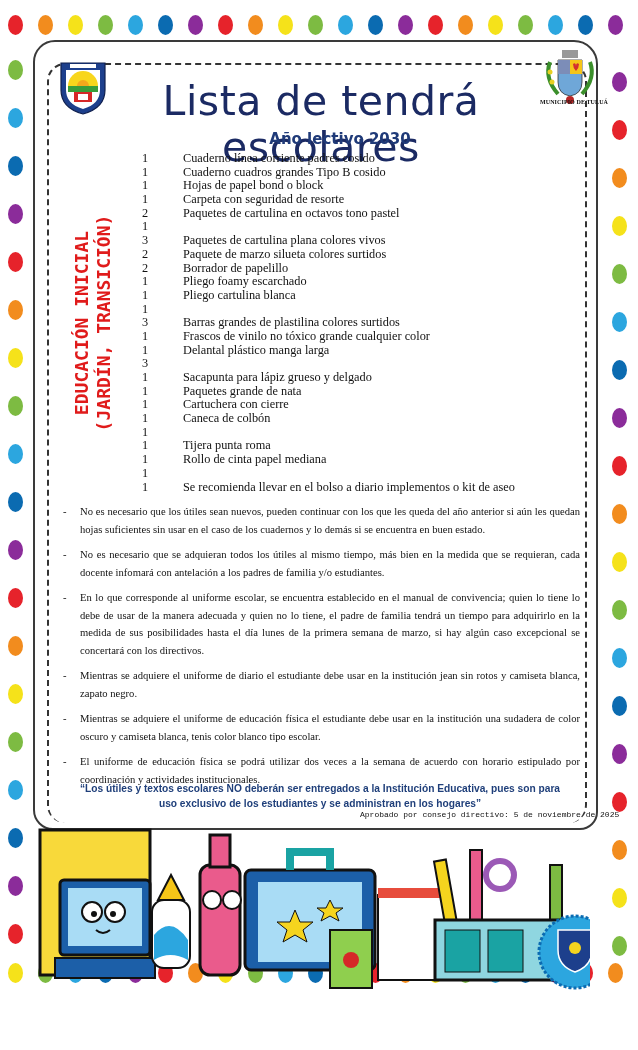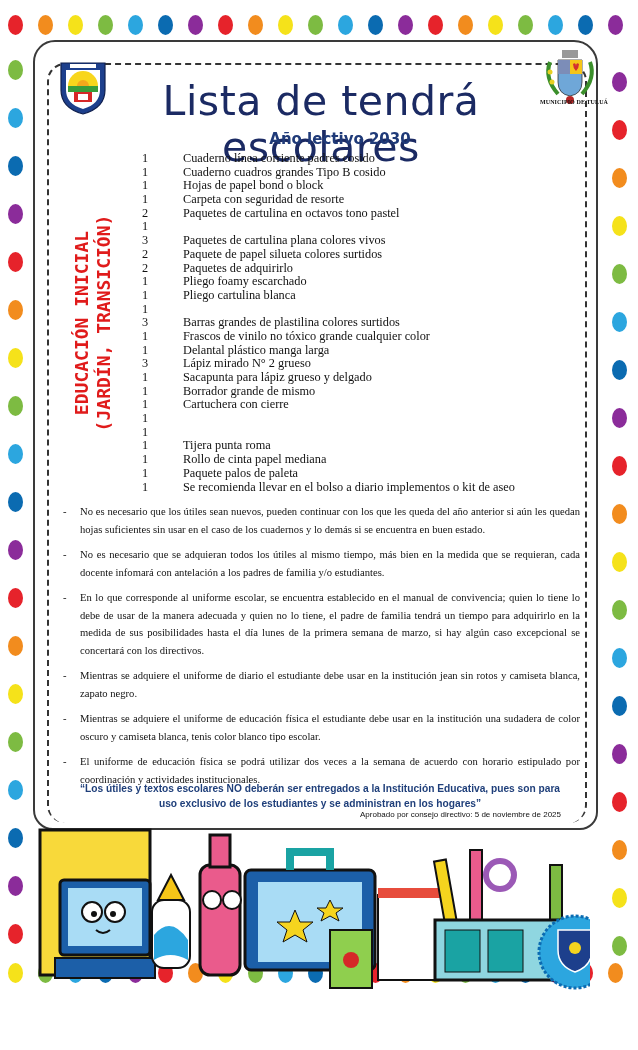--- a/index.html
+++ b/index.html
@@ -49,21 +49,21 @@
 
   #notes { position:absolute; left:60px; top:503px; width:520px; font-size:10.6px; line-height:17.5px; }
   .note { display:flex; margin-bottom:8px; }
   .note .dash { width:20px; flex-shrink:0; padding-left:3px; }
   .note .txt { flex:1; text-align:justify; }
 
   #quote {
     position:absolute; left:70px; top:781px; width:500px; text-align:center;
     font-family:"Liberation Sans", sans-serif; font-weight:bold; font-size:10.2px; color:#1f3f7a; line-height:15px;
   }
-  #approved { position:absolute; left:360px; top:810px; font-family:Liberation Sans, sans-serif; font-size:8px; color:#111; }
+  #approved { position:absolute; left:360px; top:810px; font-family:Liberation Mono, monospace; font-size:8px; color:#111; }
 
   #illustration { position:absolute; left:30px; top:820px; width:560px; height:170px; }
 </style>
 </head>
 <body>
 
 <div id="dots">
     <div class="dot" style="left: 8px; top: 15px; background: rgb(230, 35, 43);"></div>
     <div class="dot" style="left: 38px; top: 15px; background: rgb(242, 140, 30);"></div>
     <div class="dot" style="left: 68px; top: 15px; background: rgb(245, 226, 26);"></div>
@@ -207,25 +207,25 @@
     </div>
     <div class="item">
       <span class="qty">1</span>
     </div>
     <div class="item">
       <span class="qty">3</span>
       <span class="desc">Paquetes de cartulina plana colores vivos</span>
     </div>
     <div class="item">
       <span class="qty">2</span>
-      <span class="desc">Paquete de papel silueta colores surtidos</span>
+      <span class="desc">Paquete de marzo silueta colores surtidos</span>
     </div>
     <div class="item">
       <span class="qty">2</span>
-      <span class="desc">Paquetes de adquirirlo</span>
+      <span class="desc">Borrador de papelillo</span>
     </div>
     <div class="item">
       <span class="qty">1</span>
       <span class="desc">Pliego foamy escarchado</span>
     </div>
     <div class="item">
       <span class="qty">1</span>
       <span class="desc">Pliego cartulina blanca</span>
     </div>
     <div class="item">
@@ -238,51 +238,50 @@
     <div class="item">
       <span class="qty">1</span>
       <span class="desc">Frascos de vinilo  no tóxico grande cualquier color</span>
     </div>
     <div class="item">
       <span class="qty">1</span>
       <span class="desc">Delantal plástico manga larga</span>
     </div>
     <div class="item">
       <span class="qty">3</span>
-      <span class="desc">Lápiz mirado N° 2 grueso</span>
     </div>
     <div class="item">
       <span class="qty">1</span>
       <span class="desc">Sacapunta para lápiz grueso y delgado</span>
     </div>
     <div class="item">
       <span class="qty">1</span>
-      <span class="desc">Borrador grande de mismo</span>
+      <span class="desc">Paquetes grande de nata</span>
     </div>
     <div class="item">
       <span class="qty">1</span>
       <span class="desc">Cartuchera  con cierre</span>
     </div>
     <div class="item">
       <span class="qty">1</span>
+      <span class="desc">Caneca de colbón</span>
     </div>
     <div class="item">
       <span class="qty">1</span>
     </div>
     <div class="item">
       <span class="qty">1</span>
       <span class="desc">Tijera punta roma</span>
     </div>
     <div class="item">
       <span class="qty">1</span>
       <span class="desc">Rollo de cinta papel mediana</span>
     </div>
     <div class="item">
       <span class="qty">1</span>
-      <span class="desc">Paquete palos de paleta</span>
     </div>
     <div class="item">
       <span class="qty">1</span>
       <span class="desc">Se recomienda llevar en el bolso a diario implementos o kit de aseo</span>
     </div>
   </div>
 
 <div id="notes">
     <div class="note">
       <span class="dash">-</span>

